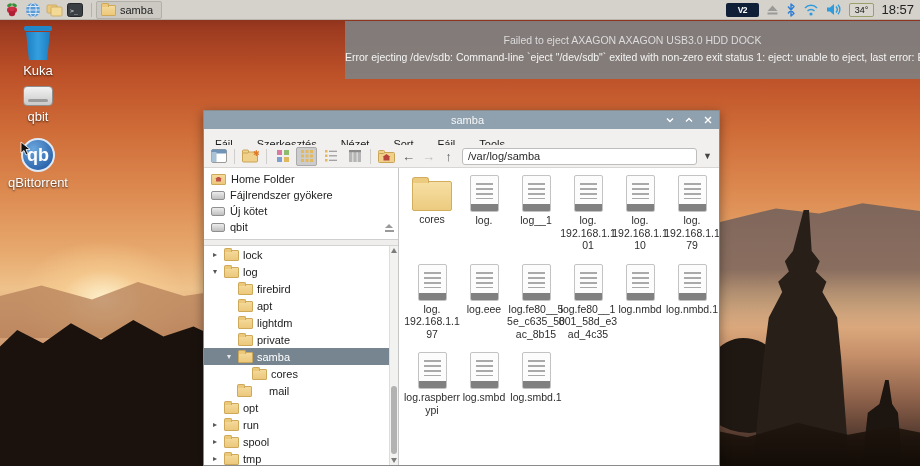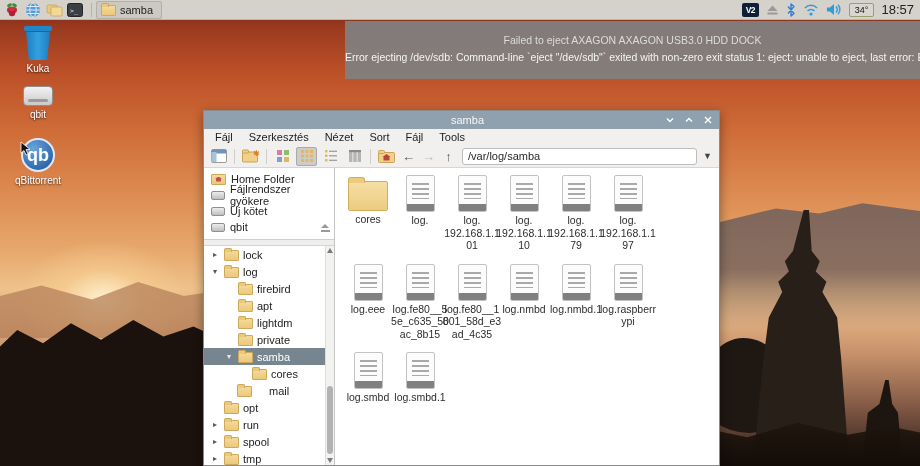--- a/index.html
+++ b/index.html
@@ -28,34 +28,34 @@
     clip-path:polygon(0 40%,10% 20%,22% 45%,36% 15%,52% 40%,66% 10%,80% 35%,92% 18%,100% 30%,100% 100%,0 100%); }
 
   
   .taskbar { position:absolute; left:0; top:0; width:920px; height:20px; background:#d5d2cc; border-bottom:1px solid #b9b6af;
     display:flex; align-items:center; padding:0 6px 0 3px; z-index:50; }
   .launcher { width:18px; height:18px; display:flex; align-items:center; justify-content:center; margin-right:3px; }
   .tb-sep { width:1px; height:14px; background:#b5b2ab; margin:0 4px; }
   .task-button { display:flex; align-items:center; gap:4px; height:18px; padding:0 8px 0 4px; background:#ccc9c3;
     border:1px solid #b3b0aa; border-radius:2px; font-size:11px; color:#222; }
   .tray { margin-left:auto; display:flex; align-items:center; gap:7px; }
-  .vnc-badge { width:17px; height:14px; background:#101f38; border-radius:2px; color:#fff; font-size:8.5px; font-weight:bold;
+  .vnc-badge { width:33px; height:14px; background:#101f38; border-radius:2px; color:#fff; font-size:8.5px; font-weight:bold;
     display:flex; align-items:center; justify-content:center; letter-spacing:-.5px; }
   .temp-widget { border:1px solid #9aa06b; background:#d9d6d0; font-size:9px; color:#111; padding:1px 5px; border-radius:2px; }
   .clock { font-size:13px; color:#222; }
 
   
   .notification { position:absolute; left:345px; right:0; top:21px; height:58px; background:rgba(128,128,128,.93);
     z-index:40; color:#e9e9e9; text-align:center; padding-top:13px; }
   .notif-title { font-size:10.5px; color:#dcdcdc; }
   .notif-body { font-size:10.5px; color:#f4f4f4; margin-top:5px; white-space:nowrap; }
 
   
   .desktop-icon { position:absolute; width:76px; display:flex; flex-direction:column; align-items:center; z-index:5; }
-  .desktop-icon .di-label { margin-top:3px; font-size:10px; color:#fff; text-shadow:0 1px 2px rgba(0,0,0,.75); text-align:left; }
+  .desktop-icon .di-label { margin-top:3px; font-size:13px; color:#fff; text-shadow:0 1px 2px rgba(0,0,0,.75); text-align:left; }
   .di-kuka { left:0; top:26px; }
   .di-qbit { left:0; top:86px; }
   .di-qbt  { left:0; top:138px; }
   .icon-trash { width:30px; height:34px; position:relative; }
   .icon-trash::before { content:""; position:absolute; top:0; left:1px; right:1px; height:5px; background:#2187c9; border-radius:2px; }
   .icon-trash::after { content:""; position:absolute; top:6px; left:3px; right:3px; bottom:0; background:linear-gradient(90deg,#1d7ec0,#34a0e0 50%,#1d7ec0);
     clip-path:polygon(0 0,100% 0,88% 100%,12% 100%); }
   .icon-drive-lg { width:30px; height:20px; background:linear-gradient(180deg,#f2f2f2,#c9c9c9); border:1px solid #8f8f8f; border-radius:4px; position:relative; }
   .icon-drive-lg::after { content:""; position:absolute; left:4px; right:4px; bottom:3px; height:3px; background:#9b9b9b; border-radius:2px; }
   .icon-qbt { width:34px; height:34px; border-radius:50%; background:radial-gradient(circle at 35% 30%,#6aa6dd,#2e66ad 75%);
@@ -63,34 +63,34 @@
 
   .cursor { position:absolute; left:20px; top:141px; z-index:60; }
 
   
   .window { position:absolute; left:203px; top:110px; width:517px; height:356px; border:1px solid #8b8b8b;
     box-shadow:0 3px 10px rgba(0,0,0,.4); display:flex; flex-direction:column; z-index:10; background:#fff; }
   .titlebar { height:18px; background:#8fa1ae; display:flex; align-items:center; padding:0 6px; flex:0 0 auto; }
   .title-text { flex:1; text-align:center; font-size:11px; color:#f6f6f6; }
   .win-controls { display:flex; gap:9px; align-items:center; }
   .win-btn { width:10px; height:10px; display:flex; align-items:center; justify-content:center; color:#fff; }
-  .menubar { height:16px; background:#f1f0ef; display:flex; align-items:center; padding:0 4px; gap:2px; flex:0 0 auto; }
+  .menubar { height:16px; background:#f1f0ef; display:flex; padding:8px 4px; gap:10px; flex:0 0 auto; }
   .menu-item { font-size:11px; color:#1c1c1c; padding:1px 7px; }
   .toolbar { height:23px; background:#f1f0ef; border-bottom:1px solid #d7d6d4; display:flex; align-items:center; padding:0 4px; gap:3px; flex:0 0 auto; }
   .tool-btn { width:21px; height:19px; display:flex; align-items:center; justify-content:center; border-radius:2px; }
   .tool-btn.pressed { background:#ccc; border:1px solid #aaa; }
   .tool-sep { width:1px; height:15px; background:#cfcecc; margin:0 2px; }
   .nav-arrow { font-size:13px; color:#555; width:17px; text-align:center; }
   .nav-arrow.disabled { color:#bcbcbc; }
   .path-entry { flex:1; height:17px; background:#fff; border:1px solid #bdbdbd; border-radius:3px; font-size:11px; color:#2a2a2a;
     display:flex; align-items:center; padding:0 5px; margin-left:2px; }
   .path-dropdown { width:15px; text-align:center; font-size:9px; color:#444; }
 
   .win-body { flex:1; display:flex; min-height:0; }
-  .sidebar { width:131px; border-right:1px solid #c6c6c6; background:#efeeec; display:flex; flex-direction:column; min-height:0; }
+  .sidebar { width:195px; border-right:1px solid #c6c6c6; background:#efeeec; display:flex; flex-direction:column; min-height:0; }
   .places { background:#fff; border-bottom:1px solid #cfcfcf; padding:3px 0 4px; }
   .place-row { height:16px; display:flex; align-items:center; gap:5px; padding:0 4px 0 7px; font-size:11px; color:#222; }
   .place-row .spacer { flex:1; }
   .tree-wrap { flex:1; background:#fff; margin-top:5px; border-top:1px solid #d4d4d2; position:relative; overflow:hidden; }
   .tree-row { height:17px; display:flex; align-items:center; gap:4px; font-size:11px; color:#222; }
   .tree-row.selected { background:#76858f; color:#fff; }
   .expander { width:10px; font-size:8px; color:#555; text-align:center; flex:0 0 auto; }
   .tree-row.selected .expander { color:#e9e9e9; }
 
   .folder-sm { width:15px; height:11px; background:linear-gradient(180deg,#f4da9b,#ecc87b); border:1px solid #cfa95a; border-radius:1px; position:relative; flex:0 0 auto; margin-top:2px; }
@@ -446,20 +446,24 @@
             <div class="file-cell">
               <div class="folder-lg"></div>
               <div class="file-label">cores</div>
             </div>
             <div class="file-cell">
               <div class="logfile"></div>
               <div class="file-label">log.</div>
             </div>
             <div class="file-cell">
               <div class="logfile"></div>
+              <div class="file-label">log__1</div>
+            </div>
+            <div class="file-cell">
+              <div class="logfile"></div>
               <div class="file-label">log.
 192.168.1.1
 01</div>
             </div>
             <div class="file-cell">
               <div class="logfile"></div>
               <div class="file-label">log.
 192.168.1.1
 10</div>
             </div>

